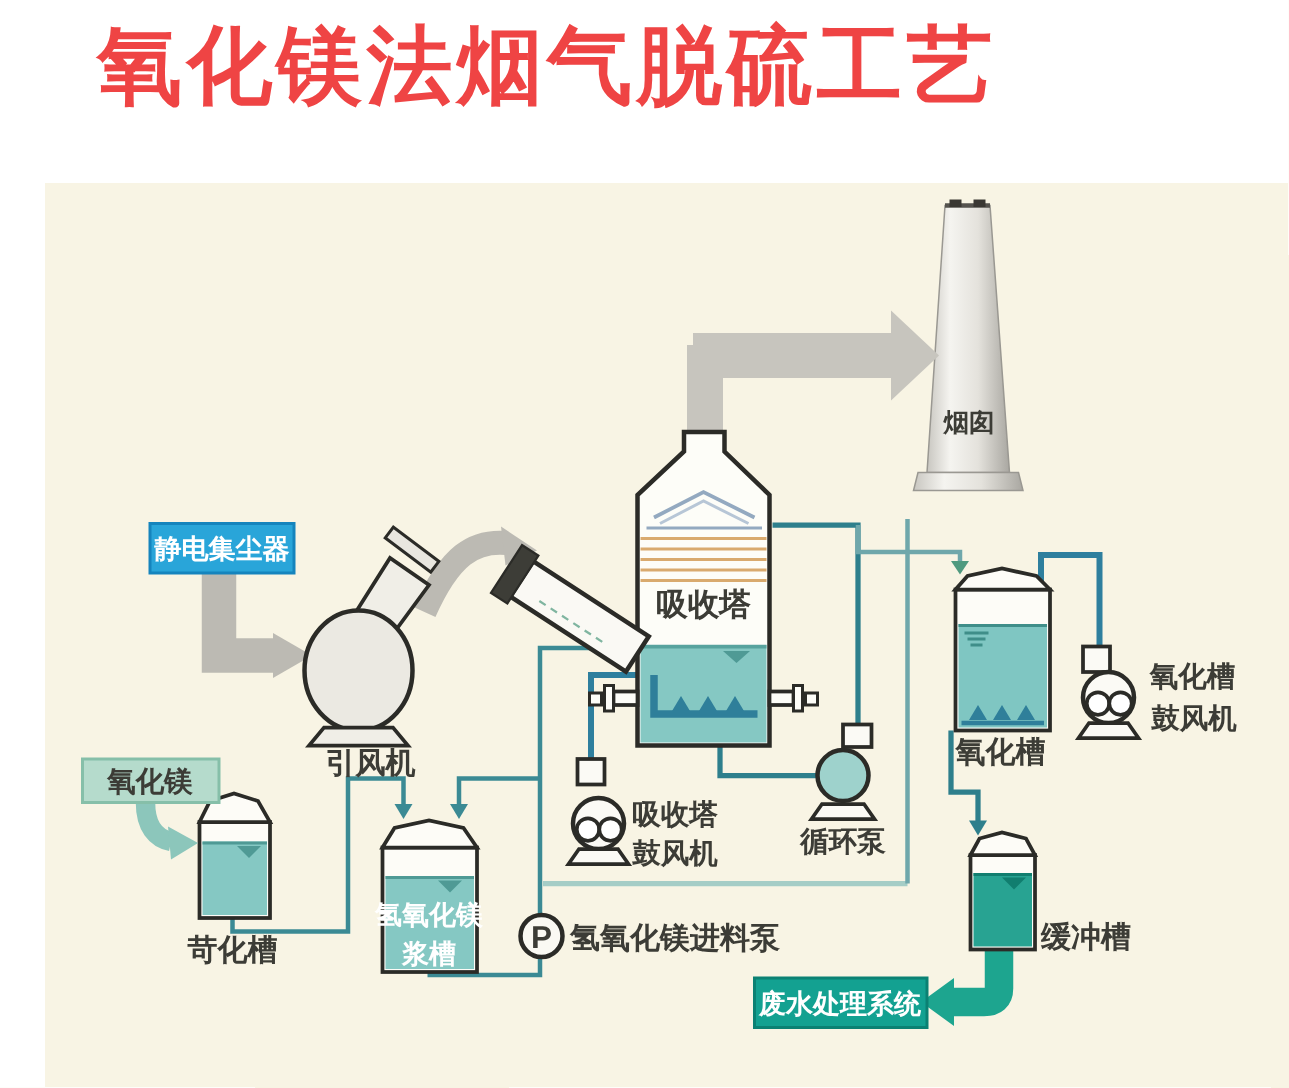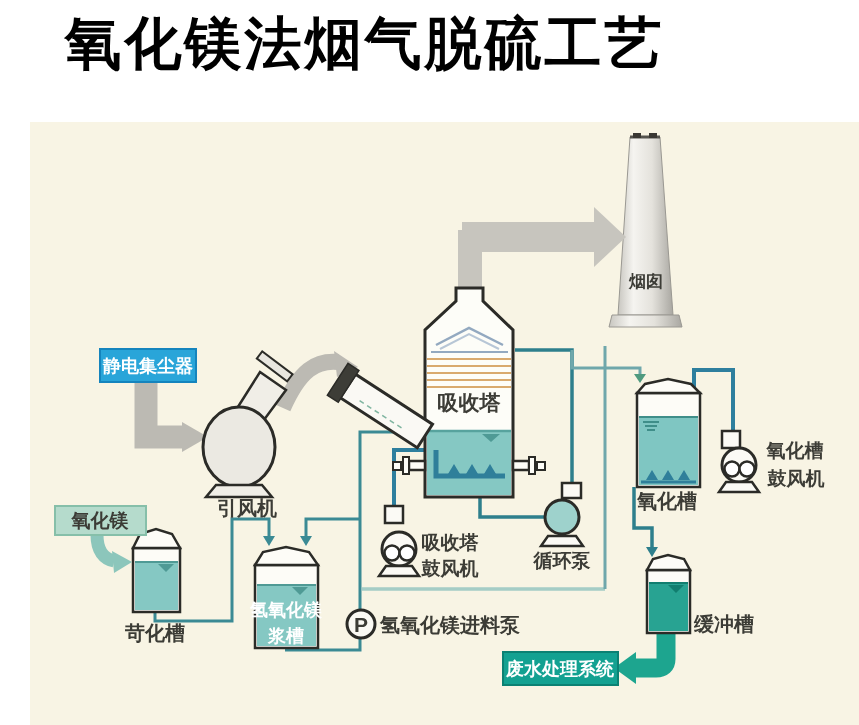--- a/index.html
+++ b/index.html
@@ -1,19 +1,19 @@
 <!DOCTYPE html>
 <html><head>
 <meta charset="utf-8">
 <style>
   html,body{margin:0;padding:0;background:#ffffff;}
   .stage{position:relative;width:859px;height:725px;background:#ffffff;overflow:hidden;
          font-family:"Liberation Serif","DejaVu Serif",serif;}
   .title{position:absolute;left:0;top:6px;width:729px;text-align:center;
-         font-size:57px;font-weight:700;color:#000000;letter-spacing:3px;
+         font-size:57px;font-weight:700;color:#ef4444;letter-spacing:3px;
          font-family:"Liberation Serif","DejaVu Serif",serif;}
   svg{position:absolute;left:0;top:0;}
   .lbl{font-family:"Liberation Sans","DejaVu Sans",sans-serif;font-weight:bold;fill:#3c3c36;}
   .lbl-white{font-family:"Liberation Sans","DejaVu Sans",sans-serif;font-weight:bold;fill:#ffffff;}
   .outline{stroke:#2b2b27;stroke-width:3;}
   .pipe{stroke:#3b8a94;stroke-width:3;fill:none;}
   .pipe-dark{stroke:#2e7f8c;stroke-width:3.5;fill:none;}
   .pipe-air{stroke:#2e7f9e;stroke-width:4;fill:none;}
   .pipe-light{stroke:#a5cdc6;stroke-width:3.5;fill:none;}
   .pipe-mid{stroke:#6fa7ab;stroke-width:3;fill:none;}

